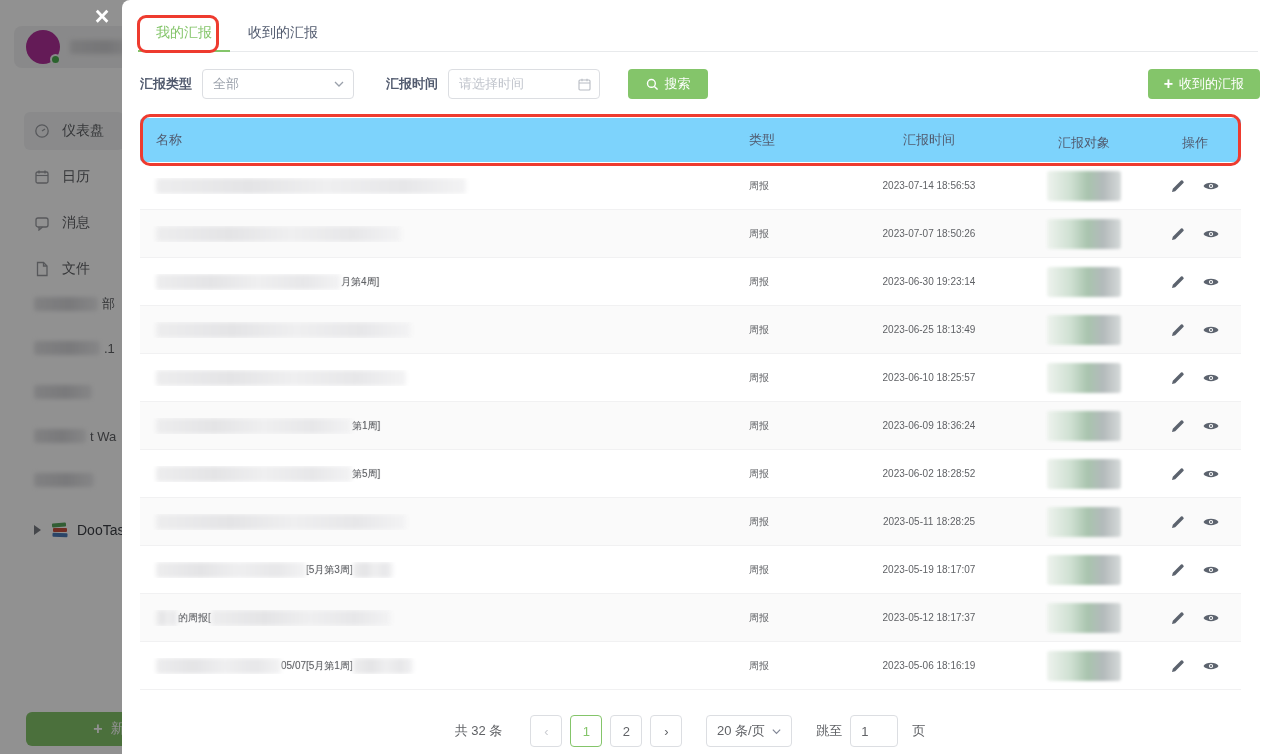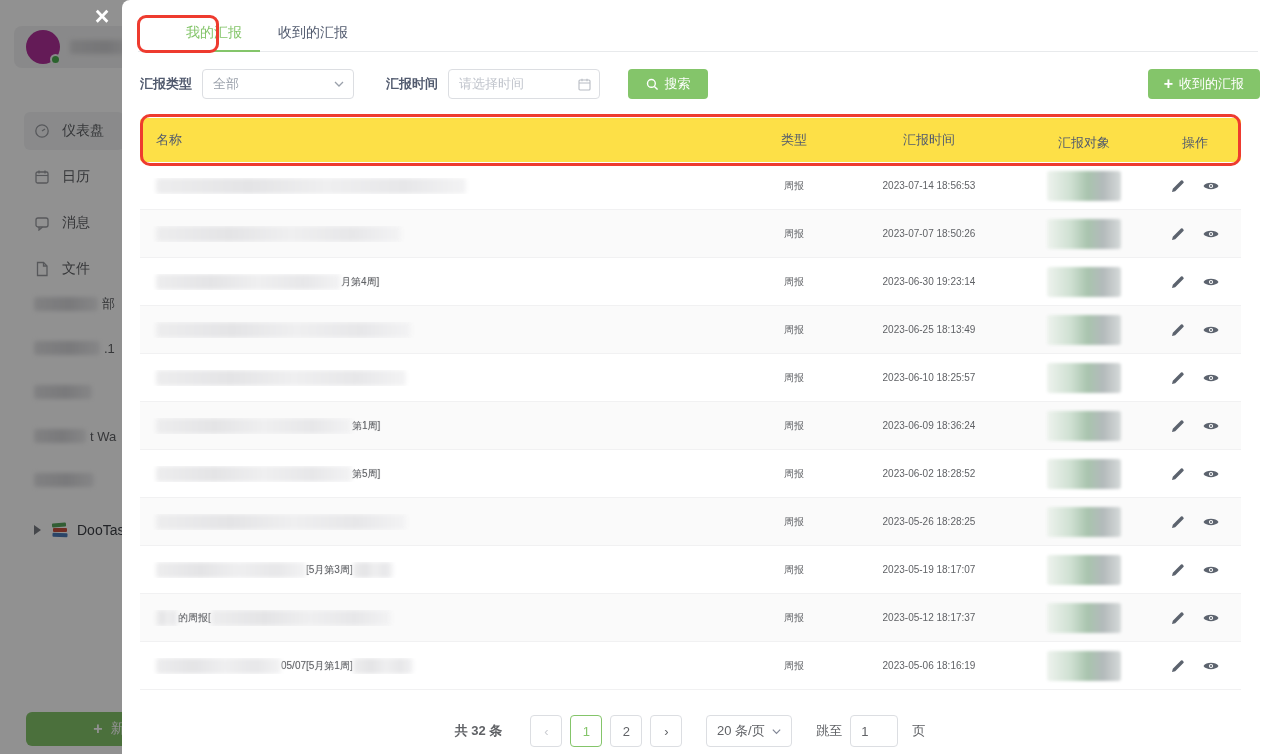--- a/index.html
+++ b/index.html
@@ -42,48 +42,48 @@
   .close-btn { position:absolute; left:88px; top:2px; z-index:7; width:28px; height:28px;
     background:transparent; border:none; color:#fff; font-size:25px; font-weight:bold;
     line-height:28px; text-align:center; cursor:pointer; }
 
   
   .modal { position:absolute; left:122px; top:0; width:1158px; height:754px; background:#fff;
     border-top-left-radius:8px; z-index:6; }
 
   
   .tabbar { position:absolute; left:16px; right:22px; top:16px; height:36px;
-    border-bottom:1px solid #e8eaec; display:flex;padding-left:30px; }
+    border-bottom:1px solid #e8eaec; display:flex; }
   .tab { padding:0 18px; font-size:14px; color:#515a6e; line-height:32px; height:36px; cursor:pointer; }
   .tab.active { color:#84c56a; border-bottom:2px solid #84c56a; }
 
   
   .filters { position:absolute; left:18px; right:20px; top:69px; height:30px;
     display:flex; align-items:center; }
   .flabel { font-size:13px; font-weight:bold; color:#515a6e; margin-right:10px; white-space:nowrap; }
   .select-box, .date-box { width:152px; height:30px; border:1px solid #dcdee2; border-radius:4px;
     background:#fff; display:flex; align-items:center; justify-content:space-between;
     padding:0 8px 0 10px; font-size:13px; color:#9aa0aa; cursor:pointer; }
   .gap32 { width:32px; flex:none; } .gap28 { width:28px; flex:none; }
   .search-btn { width:80px; height:30px; background:#84c56a; border:none; border-radius:4px;
     color:#fff; font-size:13px; display:flex; align-items:center; justify-content:center; gap:6px; cursor:pointer; }
   .spacer { flex:1; }
   .add-btn { height:30px; padding:0 16px; background:#84c56a; border:none; border-radius:4px;
     color:#fff; font-size:13px; display:flex; align-items:center; gap:6px; cursor:pointer; }
   .plus-glyph { font-size:16px; line-height:1; font-weight:bold; }
 
   
   .table { position:absolute; left:18px; top:118px; width:1101px; }
-  .thead { display:flex; align-items:center; height:44px; background:#fde047; border-radius:4px;
+  .thead { display:flex; align-items:center; height:44px; background:#7dd3fc; border-radius:4px;
     font-size:13px; color:#515a6e; }
   .trow { display:flex; align-items:center; height:48px; font-size:10px; color:#606266;
     border-bottom:1px solid #f1f1f2; }
   .trow:nth-child(even) { background:#fafafa; }
   .col-name { flex:1; display:flex; align-items:center; padding-left:16px; overflow:hidden; }
-  .col-type { width:90px; text-align:center; flex:none; }
+  .col-type { width:90px; flex:none; }
   .col-time { width:180px; text-align:center; flex:none; }
   .col-target { width:130px; flex:none; display:flex; justify-content:center; }
   .col-action { width:92px; flex:none; display:flex; justify-content:center; gap:14px; }
   .thead .col-target, .thead .col-action { display:block; text-align:center;margin-top:6px; }
 
   .blur-a, .blur-b { height:16px; border-radius:3px; flex:none;
     background:linear-gradient(90deg,#ededee,#e4e4e6 30%,#efeff0 55%,#e7e7e9 80%,#f3f3f4);
     filter:blur(2px); }
   .name-fragment { white-space:nowrap; color:#606266; flex:none; text-shadow:0 0 1px rgba(96,98,102,.35); }
   .tbody .trow:nth-child(1) .blur-a{width:310px} .tbody .trow:nth-child(1) .blur-b{width:0}
@@ -104,21 +104,21 @@
   .icon-btn { background:none; border:none; padding:0; width:18px; height:18px; cursor:pointer; }
 
   
   .anno { position:absolute; border:3px solid #ee3b2f; pointer-events:none; z-index:9; }
   .anno-tab { left:137px; top:15px; width:82px; height:38px; border-radius:9px; }
   .anno-header { left:140px; top:114px; width:1101px; height:52px; border-radius:10px; }
 
   
   .pagination { position:absolute; left:0; right:22px; top:715px; display:flex;
     align-items:center; justify-content:center; gap:8px; font-size:13px; color:#606266; }
-  .pg-total { margin-right:20px;font-weight:bold; }
+  .pg-total { margin-right:20px; }
   .pg-btn { width:32px; height:32px; border:1px solid #dcdee2; border-radius:4px; background:#fff;
     font-size:13px; color:#606266; display:flex; align-items:center; justify-content:center; cursor:pointer; }
   .pg-btn.disabled { color:#ccced3; cursor:default; }
   .pg-btn.current { border-color:#84c56a; color:#84c56a; }
   .pg-size { width:86px; height:32px; border:1px solid #dcdee2; border-radius:4px; background:#fff;
     display:flex; align-items:center; justify-content:center; gap:6px; margin-left:16px; cursor:pointer; }
   .pg-jump-label { margin-left:16px; }
   .pg-jump-input { width:48px; height:32px; border:1px solid #dcdee2; border-radius:4px;
     font-size:13px; color:#606266; text-align:left; padding-left:10px;
     font-family:"Liberation Sans","DejaVu Sans",sans-serif; }
@@ -468,21 +468,21 @@
         </div>
       </div>
 
       <div class="trow">
         <div class="col-name">
           <div class="blur-a"></div>
           <span class="name-fragment"></span>
           <div class="blur-b"></div>
         </div>
         <div class="col-type">周报</div>
-        <div class="col-time">2023-05-26 18:28:25</div>
+        <div class="col-time">2023-05-11 18:28:25</div>
         <div class="col-target">
           <div class="avatar-blob"></div>
         </div>
         <div class="col-action">
           <button class="icon-btn">
             <svg width="16" height="16" viewBox="0 0 16 16">
                   <path d="M2 14 L2.8 10.8 L11 2.6 A1.1 1.1 0 0 1 12.6 2.6 L13.4 3.4 A1.1 1.1 0 0 1 13.4 5 L5.2 13.2 Z" fill="#5c636e"></path>
                 </svg>
           </button>
           <button class="icon-btn">

